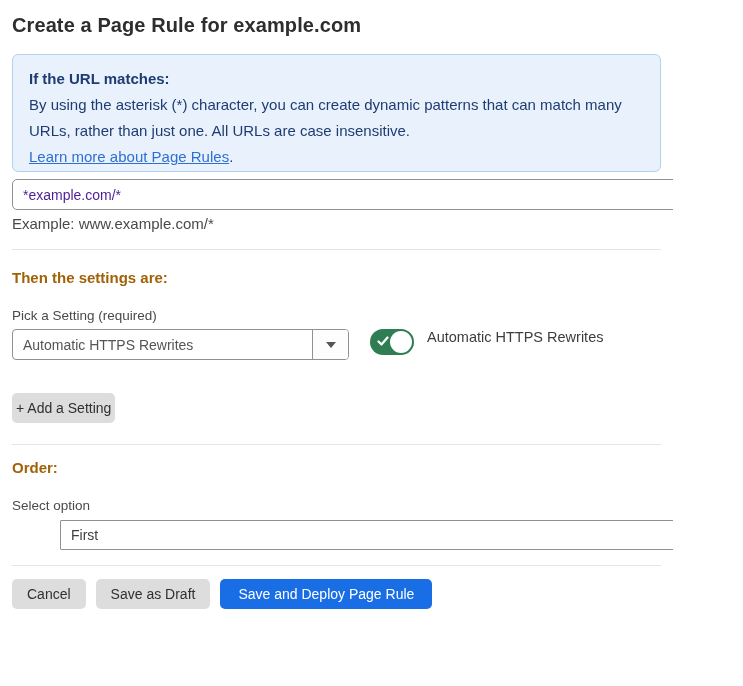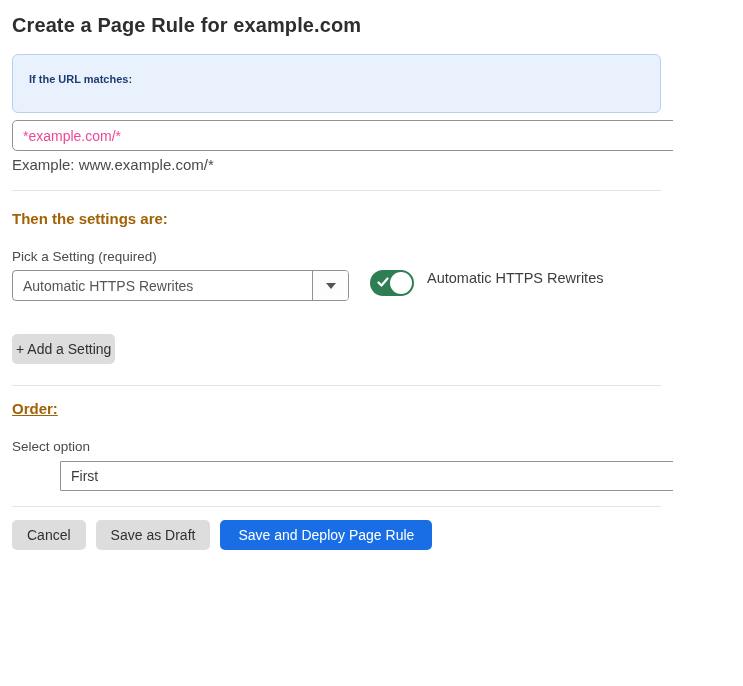--- a/index.html
+++ b/index.html
@@ -20,23 +20,23 @@
     font-weight: bold;
     color: #2e2e2e;
     letter-spacing: 0.1px;
     margin-top: 2px;
   }
   .info-box {
     margin-top: 17px;
     background: #e9f2fc;
     border: 1px solid #b3d2f2;
     border-radius: 6px;
-    padding: 11px 16px 20px 16px;
+    padding: 11px 16px 1px 16px;
     color: #1e3c73;
-    font-size: 11px;
+    font-size: 15px;
     line-height: 26px;
   }
   .info-box .info-heading {
     font-weight: bold;
   }
   .info-box a.info-link {
     color: #2f6fd3;
     text-decoration: underline;
     cursor: pointer;
   }
@@ -47,21 +47,21 @@
   }
   .text-input {
     display: block;
     width: 719px;
     height: 31px;
     margin-top: 7px;
     border: 1px solid #919191;
     border-radius: 5px;
     padding: 0 10px;
     font-size: 14px;
-    color: #ec4899;
+    color: #4c1d95;
     font-family: "Liberation Sans", "DejaVu Sans", sans-serif;
     background: #ffffff;
     outline: none;
   }
   .field-hint {
     margin-top: 5px;
     font-size: 15px;
     color: #4a4a4a;
   }
   hr.divider {
@@ -160,21 +160,20 @@
     background: #dddddd;
     color: #303030;
     padding: 8px 15px;
   }
   .btn-add {
     margin-top: 33px;
     padding: 8px 4px;
   }
   .order-heading {
     margin-top: 14px;
-    text-decoration: underline;
   }
   .full-select {
     margin-top: 7px;
     width: 719px;
     height: 30px;
     border: 1px solid #919191;
     border-radius: 1px;
     background: #ffffff;
     display: flex;
     align-items: center;
@@ -214,20 +213,23 @@
 </style>
 </head>
 <body>
 
 <div class="container">
 
   <h1 class="page-title">Create a Page Rule for example.com</h1>
 
   <div class="info-box">
     <div class="info-heading">If the URL matches:</div>
+    <div><span>By using the asterisk (*) character, you can create dynamic patterns that can match many URLs, rather than just one. All URLs are case insensitive.</span><br>
+      <a class="info-link">Learn more about Page Rules</a><span>.</span>
+    </div>
   </div>
 
   <input class="text-input" type="text" value="*example.com/*" style="">
   <div class="field-hint">Example: www.example.com/*</div>
 
   <hr class="divider divider-1">
 
   <h2 class="section-heading">Then the settings are:</h2>
 
   <div class="field-label">Pick a Setting (required)</div>

